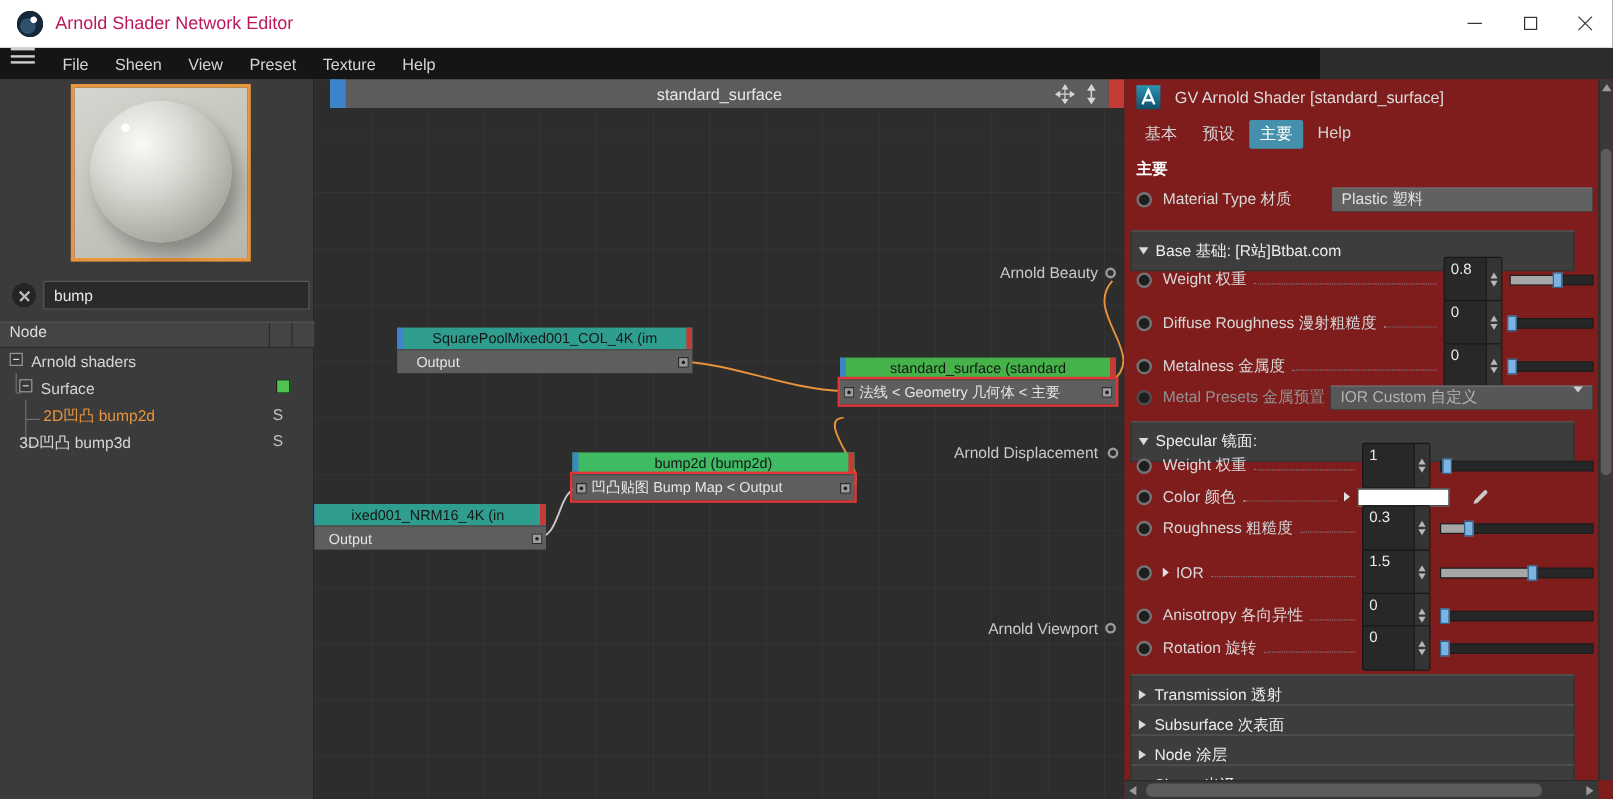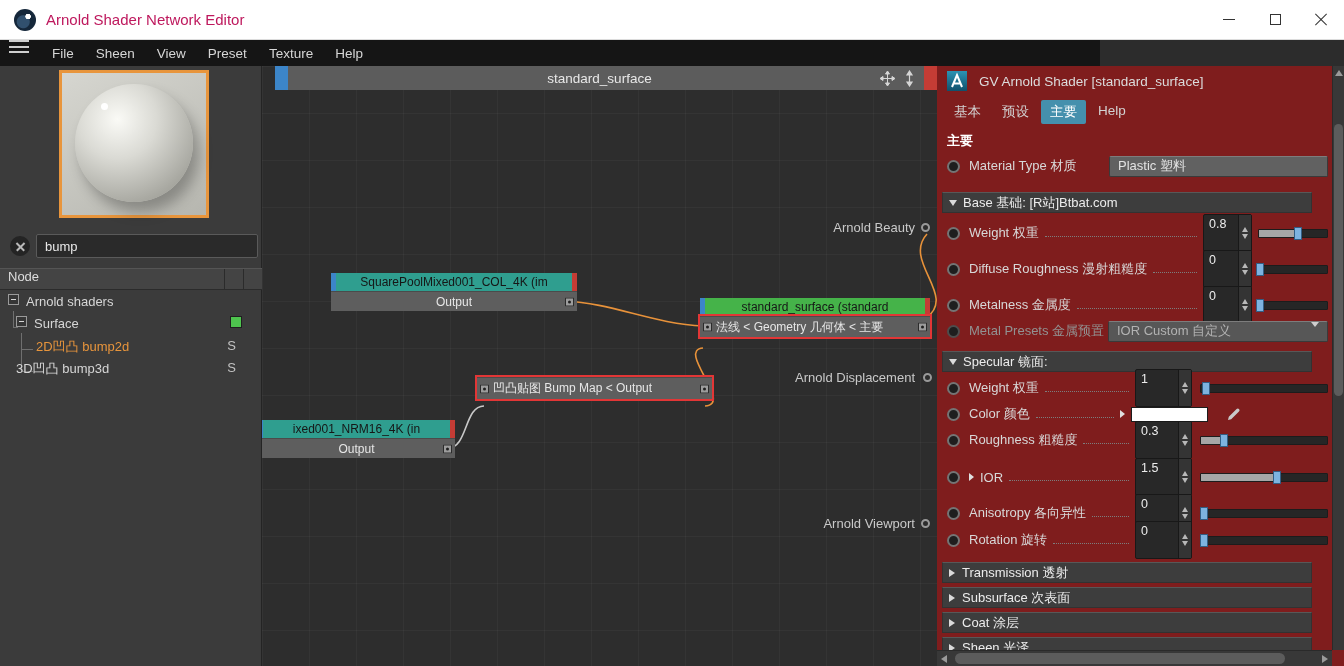--- a/index.html
+++ b/index.html
@@ -62,39 +62,39 @@
   .gicon{width:17px;height:17px;margin-left:5px;cursor:pointer;position:relative;z-index:2}
   .wires{position:absolute;left:0;top:0;width:675px;height:600px}
   .node{position:absolute;font-size:12px;z-index:2}
   .nheader{position:relative;height:18px;display:flex;align-items:center;justify-content:center;color:#161616;padding:0 10px;white-space:nowrap;overflow:hidden;cursor:move}
   .nheader::before{content:"";position:absolute;left:0;top:0;bottom:0;width:5px;background:#3c85c8}
   .nheader::after{content:"";position:absolute;right:0;top:0;bottom:0;width:5px;background:#c43c35}
   .nh-teal{background:#2f9e8f}
   .nh-green{background:#45b349}
   .nh-green2{background:#3fbc63}
   .nrow{position:relative;background:#5e5e5e;border-top:1px solid #4b4b4b;color:#e6e6e6;display:flex;align-items:center;padding:0 16px;white-space:nowrap;overflow:hidden}
-  .nrow.rt{justify-content:center}
+  .nrow.rt{justify-content:flex-start}
   .port{position:absolute;top:50%;transform:translateY(-50%);width:9px;height:9px;background:#9c9c9c;border:1px solid #2c2c2c;cursor:crosshair}
   .port::after{content:"";position:absolute;left:2px;top:2px;width:3px;height:3px;background:#1f1f1f;border-radius:50%}
   .port.in{left:3px}
   .port.out{right:3px}
   .selrow{outline:2px solid #e23636;outline-offset:0;z-index:3}
   .gout-label{position:absolute;right:22px;color:#c9c9c9;font-size:13px;white-space:nowrap}
   .gout-circle{position:absolute;width:9px;height:9px;border:2px solid #9a9a9a;border-radius:50%;cursor:crosshair}
 
   
   .rightpanel{position:absolute;left:937px;top:66px;width:407px;height:600px;background:#7f1d1d;overflow:hidden}
   .rp-header{position:absolute;left:0;top:0;right:12px;height:30px;display:flex;align-items:center;color:#dcdcdc}
   .rp-logo{width:20px;height:20px;margin:0 12px 0 10px;background:linear-gradient(180deg,#2c93b4,#10506b);display:flex;align-items:center;justify-content:center;flex:none}
   .rp-title{font-size:13.5px;white-space:nowrap}
   .tabs{position:absolute;left:8px;top:34px;display:flex;gap:3px}
   .tab{padding:3px 9px;color:#d2d2d2;font-size:13.5px;cursor:pointer;border-radius:2px}
   .tab.active{background:#4590ad;color:#fff}
   .sec-label{position:absolute;left:10px;top:66px;color:#ffffff;font-weight:bold;font-size:13px}
-  .secbar{position:absolute;left:5px;right:32px;height:21px;background:#3d3d3d;border:1px solid #323232;border-top-color:#585858;color:#ececec;display:flex;align-items:center;padding-left:6px;font-size:13px;cursor:pointer}
+  .secbar{position:absolute;left:5px;right:32px;height:34px;background:#3d3d3d;border:1px solid #323232;border-top-color:#585858;color:#ececec;display:flex;align-items:center;padding-left:6px;font-size:13px;cursor:pointer}
   .tri-d{width:0;height:0;border-left:4px solid transparent;border-right:4px solid transparent;border-top:6px solid #dadada;margin-right:6px;flex:none}
   .tri-r{width:0;height:0;border-top:4px solid transparent;border-bottom:4px solid transparent;border-left:6px solid #dadada;margin-right:7px;flex:none}
   .prow{position:absolute;left:10px;right:16px;display:flex;align-items:center}
   .keydot{flex:none;width:13px;height:13px;border-radius:50%;background:#1e1e1e;border:2px solid #747474;margin-right:9px;cursor:pointer}
   .keydot.dim{border-color:#4d4d4d}
   .plabel{color:#d8d8d8;font-size:13px;white-space:nowrap}
   .plabel.dim{color:#929292}
   .leader{flex:1;border-bottom:1px dotted #7d7d7d;margin:7px 6px 0 6px;min-width:4px;align-self:center;height:1px}
   .spacer{flex:1}
   .spin{flex:none;display:flex;height:38px;background:#282828;border:1px solid #181818;border-radius:2px;cursor:text}
@@ -240,20 +240,21 @@
     <div class="node" style="left:438px;top:232px;width:230px">
       <div class="nheader nh-green">standard_surface (standard</div>
       <div class="nrow selrow" style="height:21px">
         <div class="port in"></div>
         <span>法线 &lt; Geometry 几何体 &lt; 主要</span>
         <div class="port out"></div>
       </div>
     </div>
 
     <div class="node" style="left:215px;top:311px;width:235px">
+      <div class="nheader nh-green2">bump2d (bump2d)</div>
       <div class="nrow selrow" style="height:22px">
         <div class="port in"></div>
         <span>凹凸贴图 Bump Map &lt;  Output</span>
         <div class="port out"></div>
       </div>
     </div>
 
     <div class="node" style="left:-4px;top:354px;width:197px">
       <div class="nheader nh-teal">ixed001_NRM16_4K (in</div>
       <div class="nrow rt" style="height:20px">
@@ -460,21 +461,21 @@
     <div class="secbar" style="top:496px">
       <div class="tri-r"></div>
       <span>Transmission 透射</span>
     </div>
     <div class="secbar" style="top:521px">
       <div class="tri-r"></div>
       <span>Subsurface 次表面</span>
     </div>
     <div class="secbar" style="top:546px">
       <div class="tri-r"></div>
-      <span>Coat 涂层</span>
+      <span>Node 涂层</span>
     </div>
     <div class="secbar" style="top:571px">
       <div class="tri-r"></div>
       <span>Sheen 光泽</span>
     </div>
 
     <div class="vscroll">
       <div class="varrow"></div>
       <div class="vthumb"></div>
     </div>

